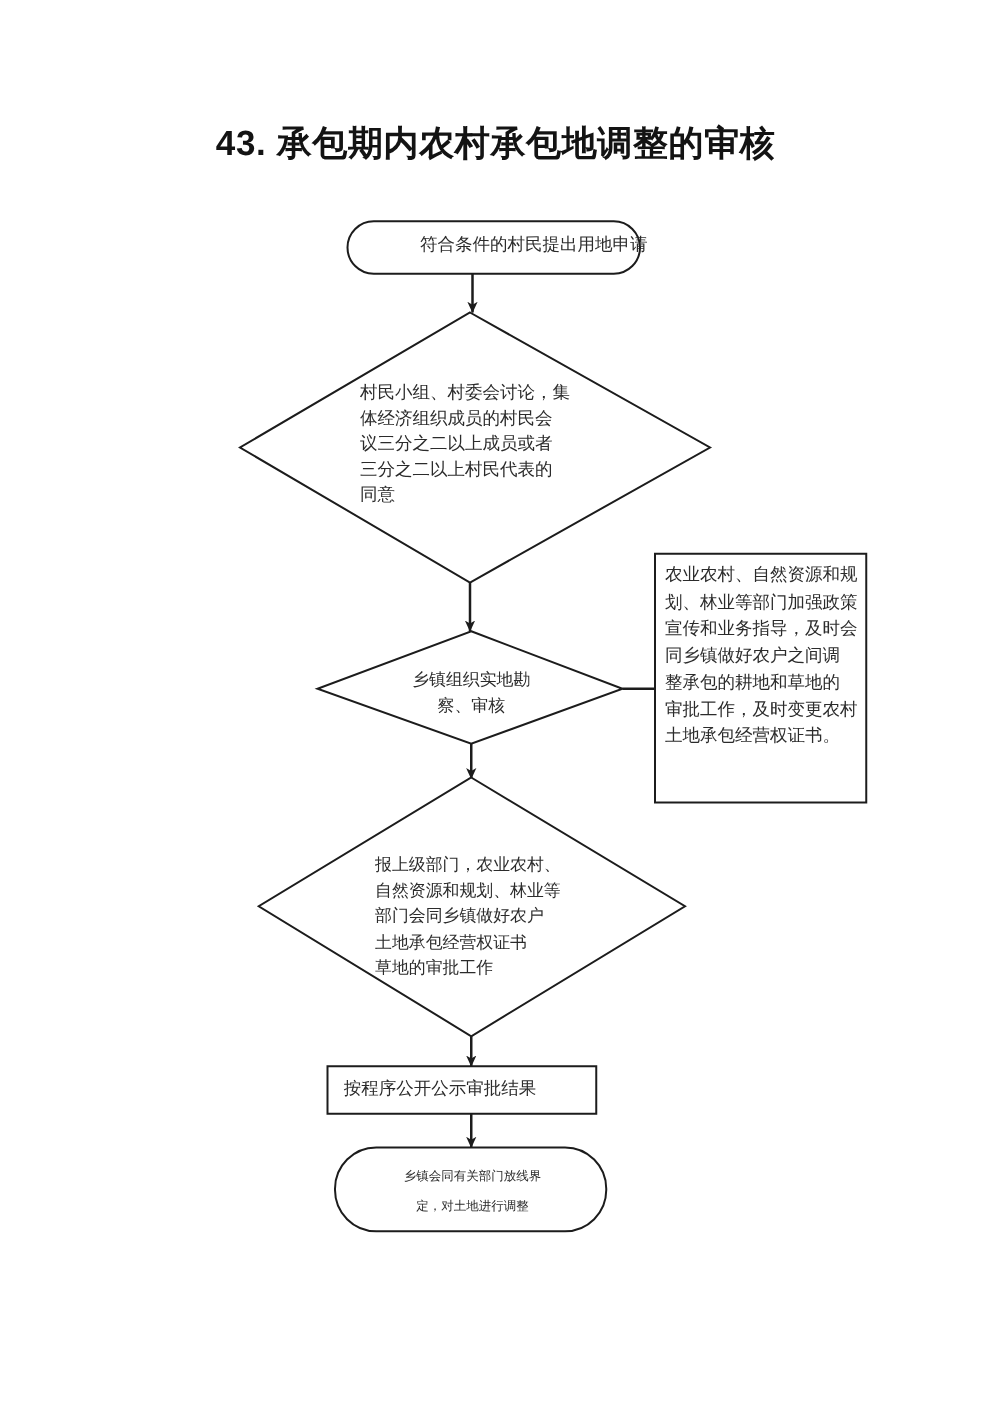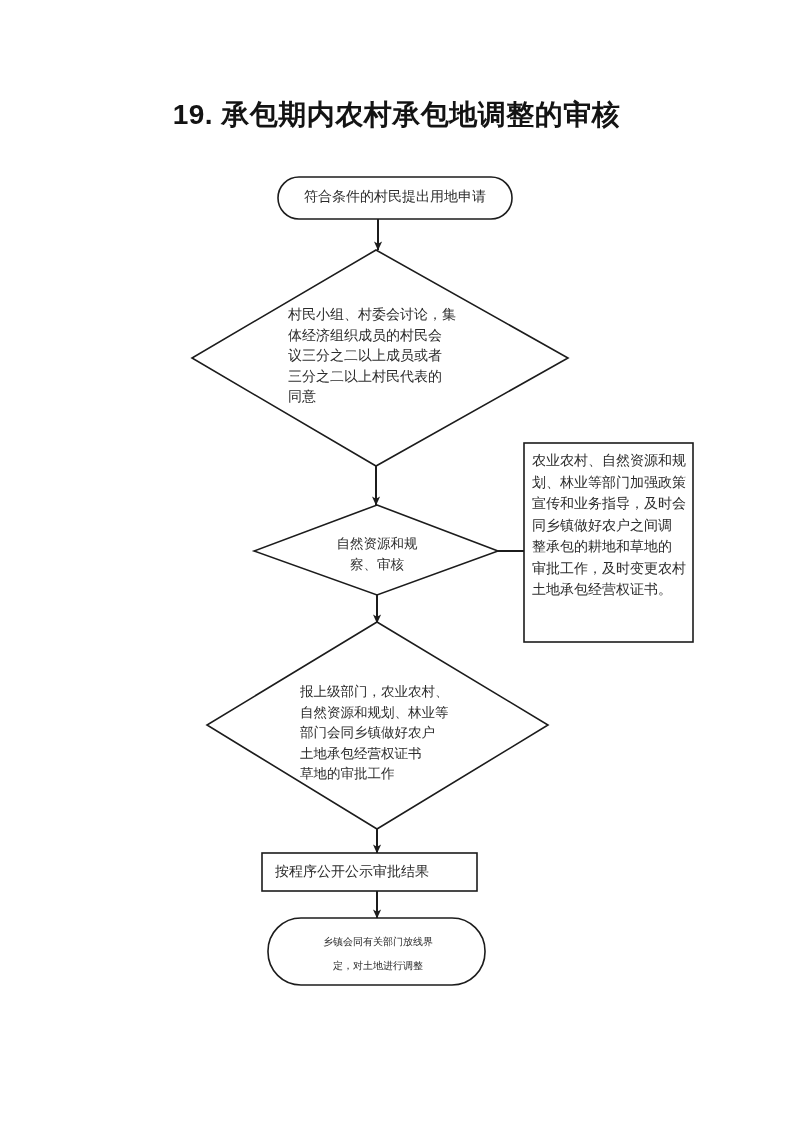--- a/index.html
+++ b/index.html
@@ -71,20 +71,21 @@
     text-align: left;
   }
 
   
   #text-start {
     left: 278px;
     top: 187px;
     width: 234px;
     font-size: 14px;
     line-height: 20px;
+    padding-left: 32px;
   }
   
   #text-decision-1 {
     left: 288px;
     top: 305px;
     width: 210px;
     height: 98px;
     overflow: hidden;
     line-height: 20.5px;
     font-size: 14px;
@@ -130,21 +131,21 @@
     width: 180px;
     font-size: 10px;
     line-height: 24px;
   }
 </style>
 </head>
 <body>
 
 <div id="page">
 
-  <div id="chart-title">19. 承包期内农村承包地调整的审核</div>
+  <div id="chart-title">43. 承包期内农村承包地调整的审核</div>
 
   <svg id="flow-svg" viewBox="0 0 793 1122" xmlns="http://www.w3.org/2000/svg">
     <defs>
       <marker id="arrowhead" markerWidth="10" markerHeight="9" refX="8.6" refY="4.5" orient="auto" markerUnits="userSpaceOnUse">
         <path d="M0,0.4 L9,4.5 L0,8.6 L2.4,4.5 Z" fill="#1c1c1c"></path>
       </marker>
     </defs>
 
     <rect class="shape-outline" x="278" y="177" width="234" height="42" rx="21" ry="21"></rect>
 
@@ -174,21 +175,21 @@
   </svg>
 
   <div class="node-text centered" id="text-start">符合条件的村民提出用地申请</div>
 
   <div class="node-text left" id="text-decision-1">村民小组、村委会讨论，集
 体经济组织成员的村民会
 议三分之二以上成员或者
 三分之二以上村民代表的
 同意</div>
 
-  <div class="node-text centered" id="text-decision-2">自然资源和规
+  <div class="node-text centered" id="text-decision-2">乡镇组织实地勘
 察、审核</div>
 
   <div class="node-text left" id="text-sidenote">农业农村、自然资源和规
 划、林业等部门加强政策
 宣传和业务指导，及时会
 同乡镇做好农户之间调
 整承包的耕地和草地的
 审批工作，及时变更农村
 土地承包经营权证书。</div>
 

